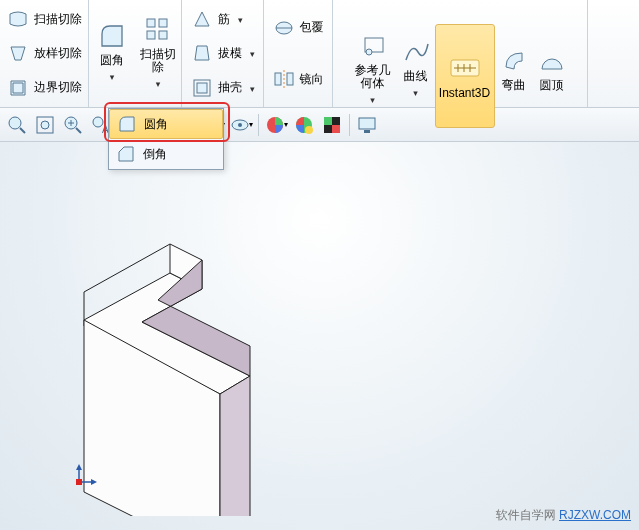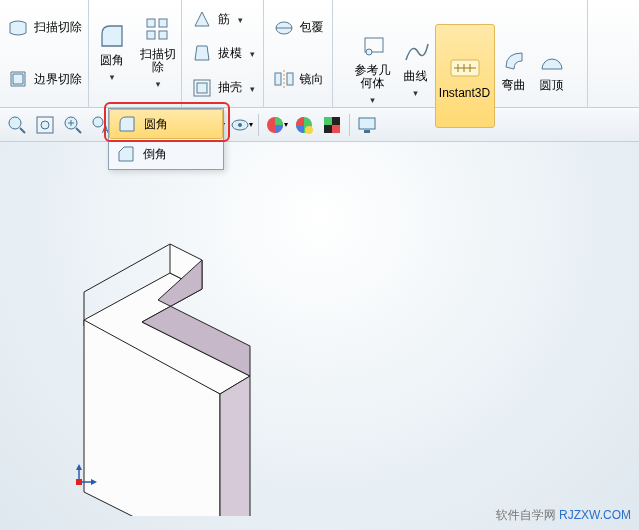--- a/index.html
+++ b/index.html
@@ -133,35 +133,43 @@
     color: #2a5aaa;
     font-size: 14px;
   }
   .watermark {
     position: absolute;
     right: 8px;
     bottom: 6px;
     font-size: 12px;
     color: #777;
   }
-  .watermark b { color: #2a6fc9; font-weight: normal; }
+  .watermark b { color: #2a6fc9; font-weight: normal; text-decoration: underline; }
   .model-svg { position: absolute; left: 70px; top: 34px; }
 </style>
 </head>
 <body>
 
 <div class="ribbon">
   <div class="group">
     <div class="row-btn">
       <span class="ico">
         <svg width="22" height="22">
             <path d="M3 6 Q11 2 19 6 L19 16 Q11 20 3 16 Z" fill="#e0f1fb" stroke="#5a7a92"></path>
           </svg>
       </span>
       <span>扫描切除</span>
+    </div>
+    <div class="row-btn">
+      <span class="ico">
+        <svg width="22" height="22">
+            <path d="M4 5 L18 5 L14 18 L8 18 Z" fill="#e0f1fb" stroke="#5a7a92"></path>
+          </svg>
+      </span>
+      <span>放样切除</span>
     </div>
     <div class="row-btn">
       <span class="ico">
         <svg width="22" height="22">
             <path d="M4 4 L18 4 L18 18 L4 18 Z M6 6 L16 6 L16 16 L6 16 Z" fill="#e0f1fb" stroke="#5a7a92"></path>
           </svg>
       </span>
       <span>边界切除</span>
     </div>
   </div>

